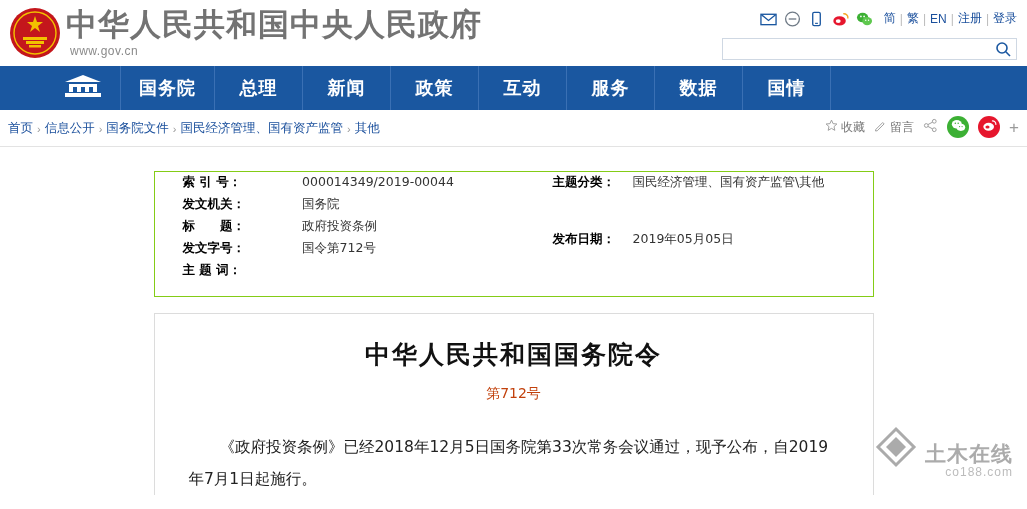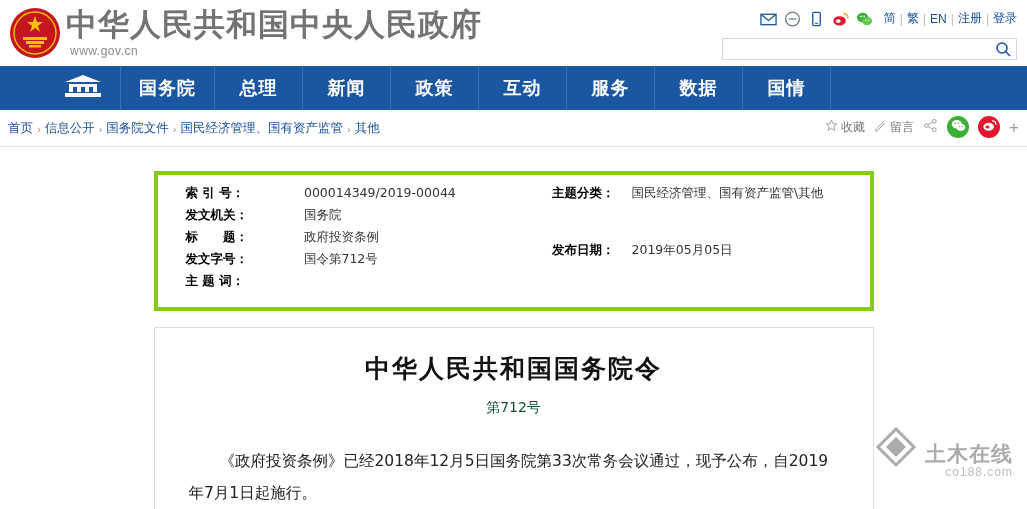--- a/index.html
+++ b/index.html
@@ -212,22 +212,22 @@
     position: relative;
     background: #fff;
     height: 340px;
   }
   .content {
     margin: 0 auto;
     width: 720px;
     padding-top: 24px;
   }
   .meta-box {
-    border: 4px solid #84cc16;
-    padding: 8px 28px 14px 28px;
+    border: 1px solid #84cc16;
+    padding: 0 28px 14px 28px;
     display: flex;
     box-sizing: border-box;
   }
   .meta-col { display: table; }
   .meta-col.left { width: 380px; }
   .meta-col.right { width: 300px; }
   .meta-row { display: table-row; }
   .meta-label, .meta-value {
     display: table-cell;
     font-size: 12.5px;
@@ -259,21 +259,21 @@
     text-align: center;
     font-family: "DejaVu Serif", "Liberation Serif", serif;
     font-size: 25px;
     font-weight: bold;
     color: #111;
     letter-spacing: 2px;
   }
   .doc-subtitle {
     text-align: center;
     font-size: 14px;
-    color: #14532d;
+    color: #c2410c;
     margin-top: 14px;
     font-family: "DejaVu Sans", "Liberation Sans", sans-serif;
   }
   .doc-para {
     margin-top: 28px;
     font-size: 15.5px;
     line-height: 32px;
     color: #222;
     text-indent: 2em;
     font-family: "DejaVu Sans", "Liberation Sans", sans-serif;

